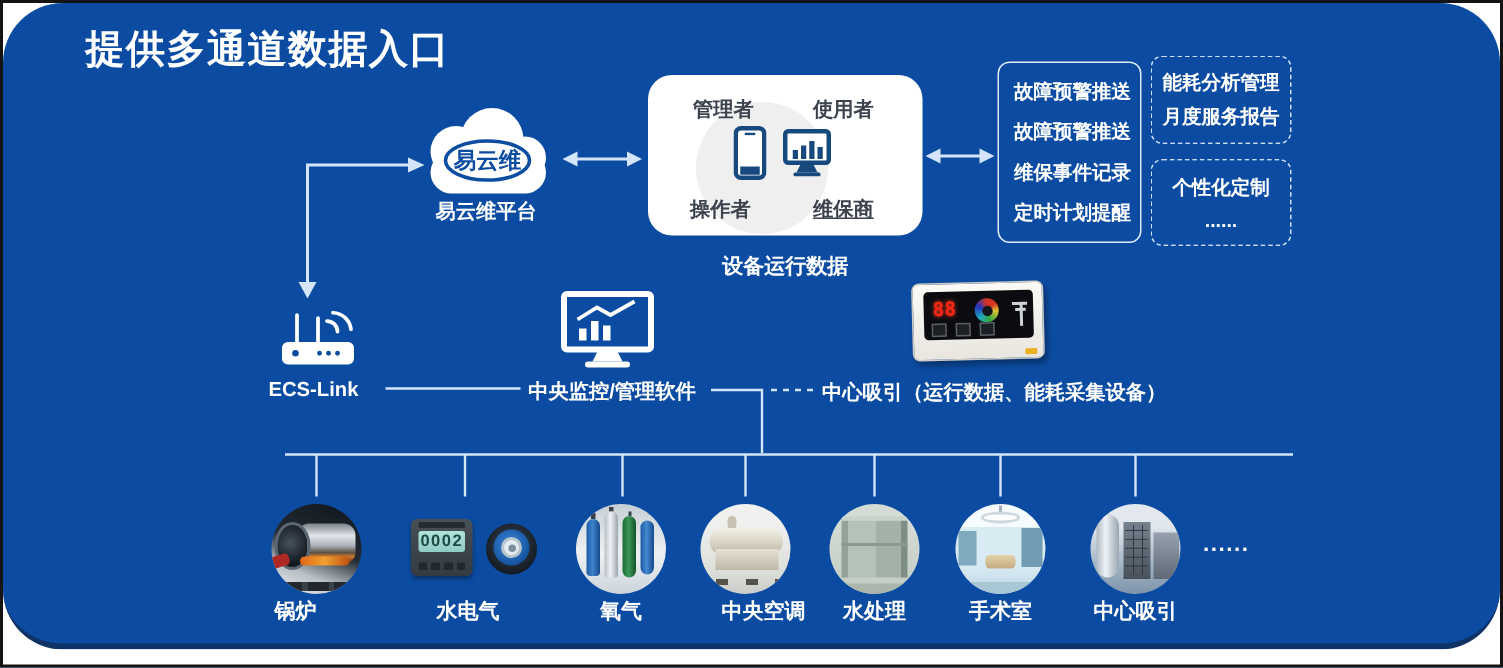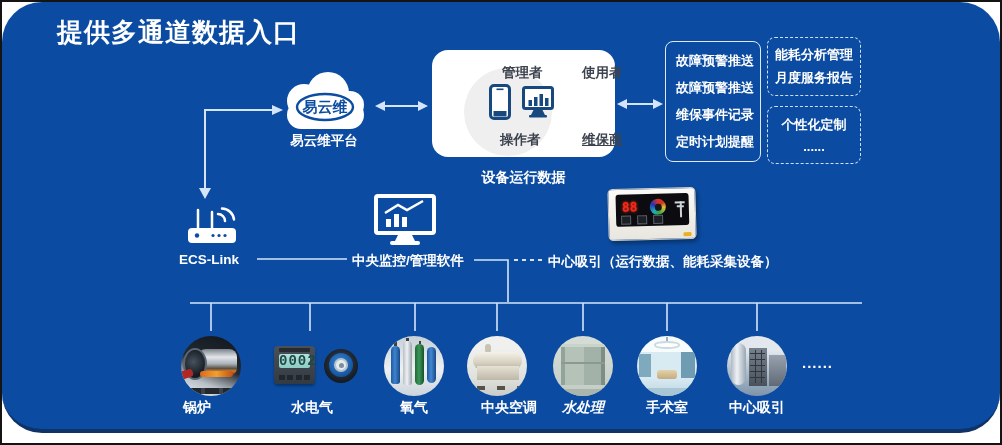--- a/index.html
+++ b/index.html
@@ -9,21 +9,21 @@
            border-radius:40px; border-bottom:4px solid #0F3367; overflow:hidden; }
   .abs { position:absolute; }
   .title { left:55px; top:13px; color:#fff; font-size:26px; font-weight:bold; letter-spacing:1px; }
   .connectors { left:0; top:0; width:998px; height:431px; }
   .lbl { position:absolute; color:#fff; font-weight:bold; font-size:13.5px; text-align:center; white-space:nowrap; }
   
   .cloud-label { left:272px; top:130px; width:100px; }
   
   .collab { left:430px; top:48px; width:183px; height:107px; background:#fff; border-radius:16px; }
   .collab-circle { left:32px; top:18px; width:88px; height:88px; border-radius:50%; background:#efefef; }
-  .role { position:absolute; color:#3d434e; font-weight:bold; font-size:13.5px; white-space:nowrap;margin-left:40px; }
+  .role { position:absolute; color:#3d434e; font-weight:bold; font-size:13.5px; white-space:nowrap; }
   .caption { left:430px; top:167px; width:183px; font-size:14px; }
   
   .features { left:663px; top:39px; width:96px; height:121px; border:1.5px solid #dfe9f8; border-radius:8px;
               display:flex; flex-direction:column; justify-content:center; gap:9px; padding-left:10px; }
   .features .item, .dashedbox .item { color:#fff; font-weight:bold; font-size:13px; white-space:nowrap; }
   .dashedbox { border:1.6px dashed #cfe0f5; border-radius:8px; display:flex; flex-direction:column;
                justify-content:center; align-items:center; gap:5px; }
   .energy { left:765px; top:35px; width:94px; height:59px; }
   .custom { left:765px; top:104px; width:94px; height:58px; }
   
@@ -53,21 +53,21 @@
   .b-cap  { left:4%; top:20%; width:40%; height:54%; border-radius:50%;
             background:radial-gradient(circle at 42% 42%,#46525e,#141a21 68%); border:2px solid #5a6672; }
   .b-fire { left:32%; top:59%; width:54%; height:9%; background:linear-gradient(90deg,#e06818,#f0a030,#c05010); border-radius:3px; }
   .b-pipe { left:-2%; top:57%; width:22%; height:13%; background:#b02824; transform:rotate(-18deg); border-radius:3px; }
   .b-base { left:10%; bottom:4%; width:82%; height:10%; background:repeating-linear-gradient(90deg,#23282e 0 14px,#3a4148 14px 18px); }
   .wq-meter { left:272px; top:344px; width:41px; height:38px; border-radius:4px;
               background:linear-gradient(180deg,#4a5058,#343a42); box-shadow:0 2px 3px rgba(0,0,0,.35); position:absolute; }
   .wq-meter > div { position:absolute; }
   .wq-top { left:5px; top:2px; right:5px; height:4px; background:#262b31; border-radius:1px; }
   .wq-lcd { left:5px; top:8px; right:5px; height:14px; background:linear-gradient(180deg,#b2e2dc,#8eccc4); border-radius:2px;
-            color:#1d4a44; font-family:Liberation Mono, monospace; font-size:14px; font-weight:bold;
+            color:#1d4a44; font-family:Liberation Sans, sans-serif; font-size:11px; font-weight:bold;
             text-align:center; line-height:14px; letter-spacing:1px; }
   .wq-btns { left:5px; bottom:4px; width:31px; height:5px;
              background:repeating-linear-gradient(90deg,#22272d 0 6px,transparent 6px 8.5px); }
   .ph-wmeter { left:322px; top:347px; width:34px; height:34px;
                background:radial-gradient(circle at 50% 42%,#3a4656,#12181f 78%); }
   .wm-body { left:5px; top:4px; width:24px; height:24px; border-radius:50%;
              background:radial-gradient(circle at 45% 40%,#3a86d8,#15549e 70%,#0c3a74); }
   .wm-dial { left:10px; top:9px; width:14px; height:14px; border-radius:50%; background:#e4ebf0; border:2px solid #b8c4cc; }
   .wm-core { left:14.5px; top:13.5px; width:5px; height:5px; border-radius:50%; background:#7e8e9a; }
   .ph-oxy { left:382px; top:334px; background:linear-gradient(180deg,#c6d0d6,#eef1f3 55%,#ccd4da); }
@@ -288,19 +288,19 @@
       <div class="su-tank"></div>
       <div class="su-cab1"></div>
       <div class="su-grid"></div>
       <div class="su-cab2"></div>
     </div>
 
     <div class="lbl dev-label" style="left:140px;">锅炉</div>
     <div class="lbl dev-label" style="left:357px;">氧气</div>
     <div class="lbl dev-label" style="left:255px;">水电气</div>
     <div class="lbl dev-label" style="left:452px;text-align:center;">中央空调</div>
-    <div class="lbl dev-label" style="left:526px;font-style:italic;">水处理</div>
+    <div class="lbl dev-label" style="left:526px;">水处理</div>
     <div class="lbl dev-label" style="left:610px;">手术室</div>
     <div class="lbl dev-label" style="left:700px;">中心吸引</div>
     <div class="lbl ellipsis">......</div>
 
   </div>
 </div>
 
 </body></html>

